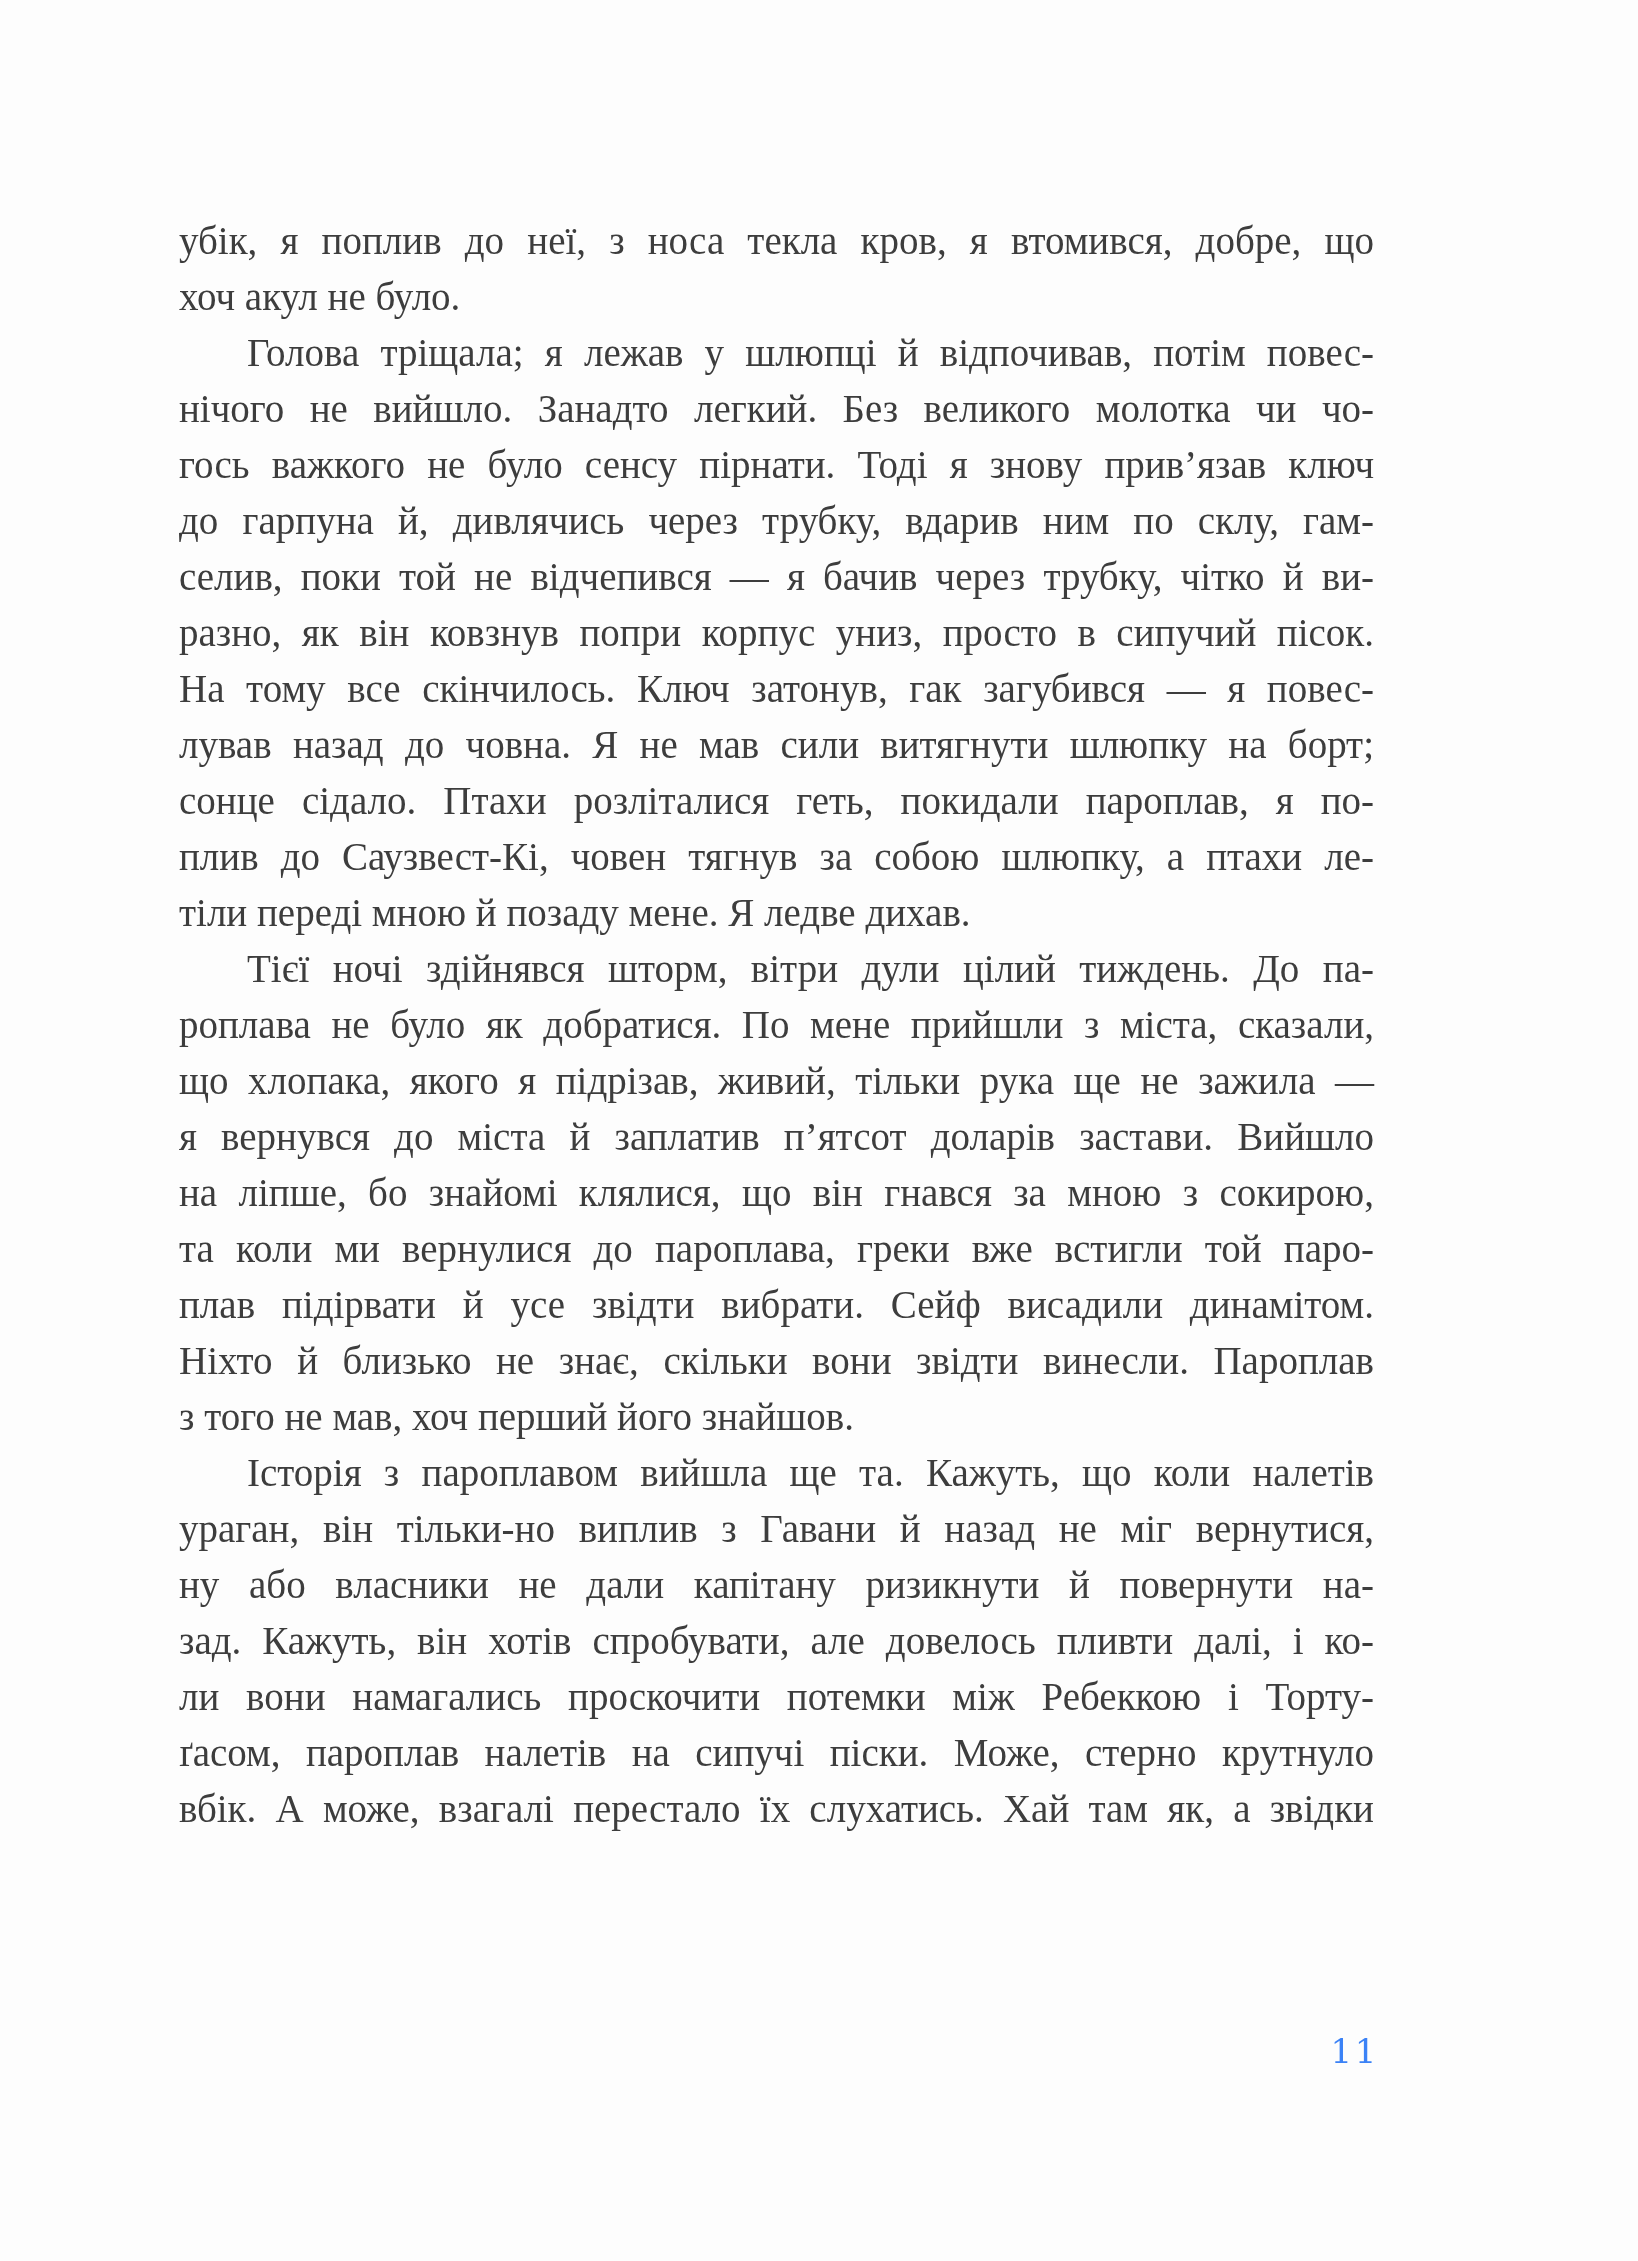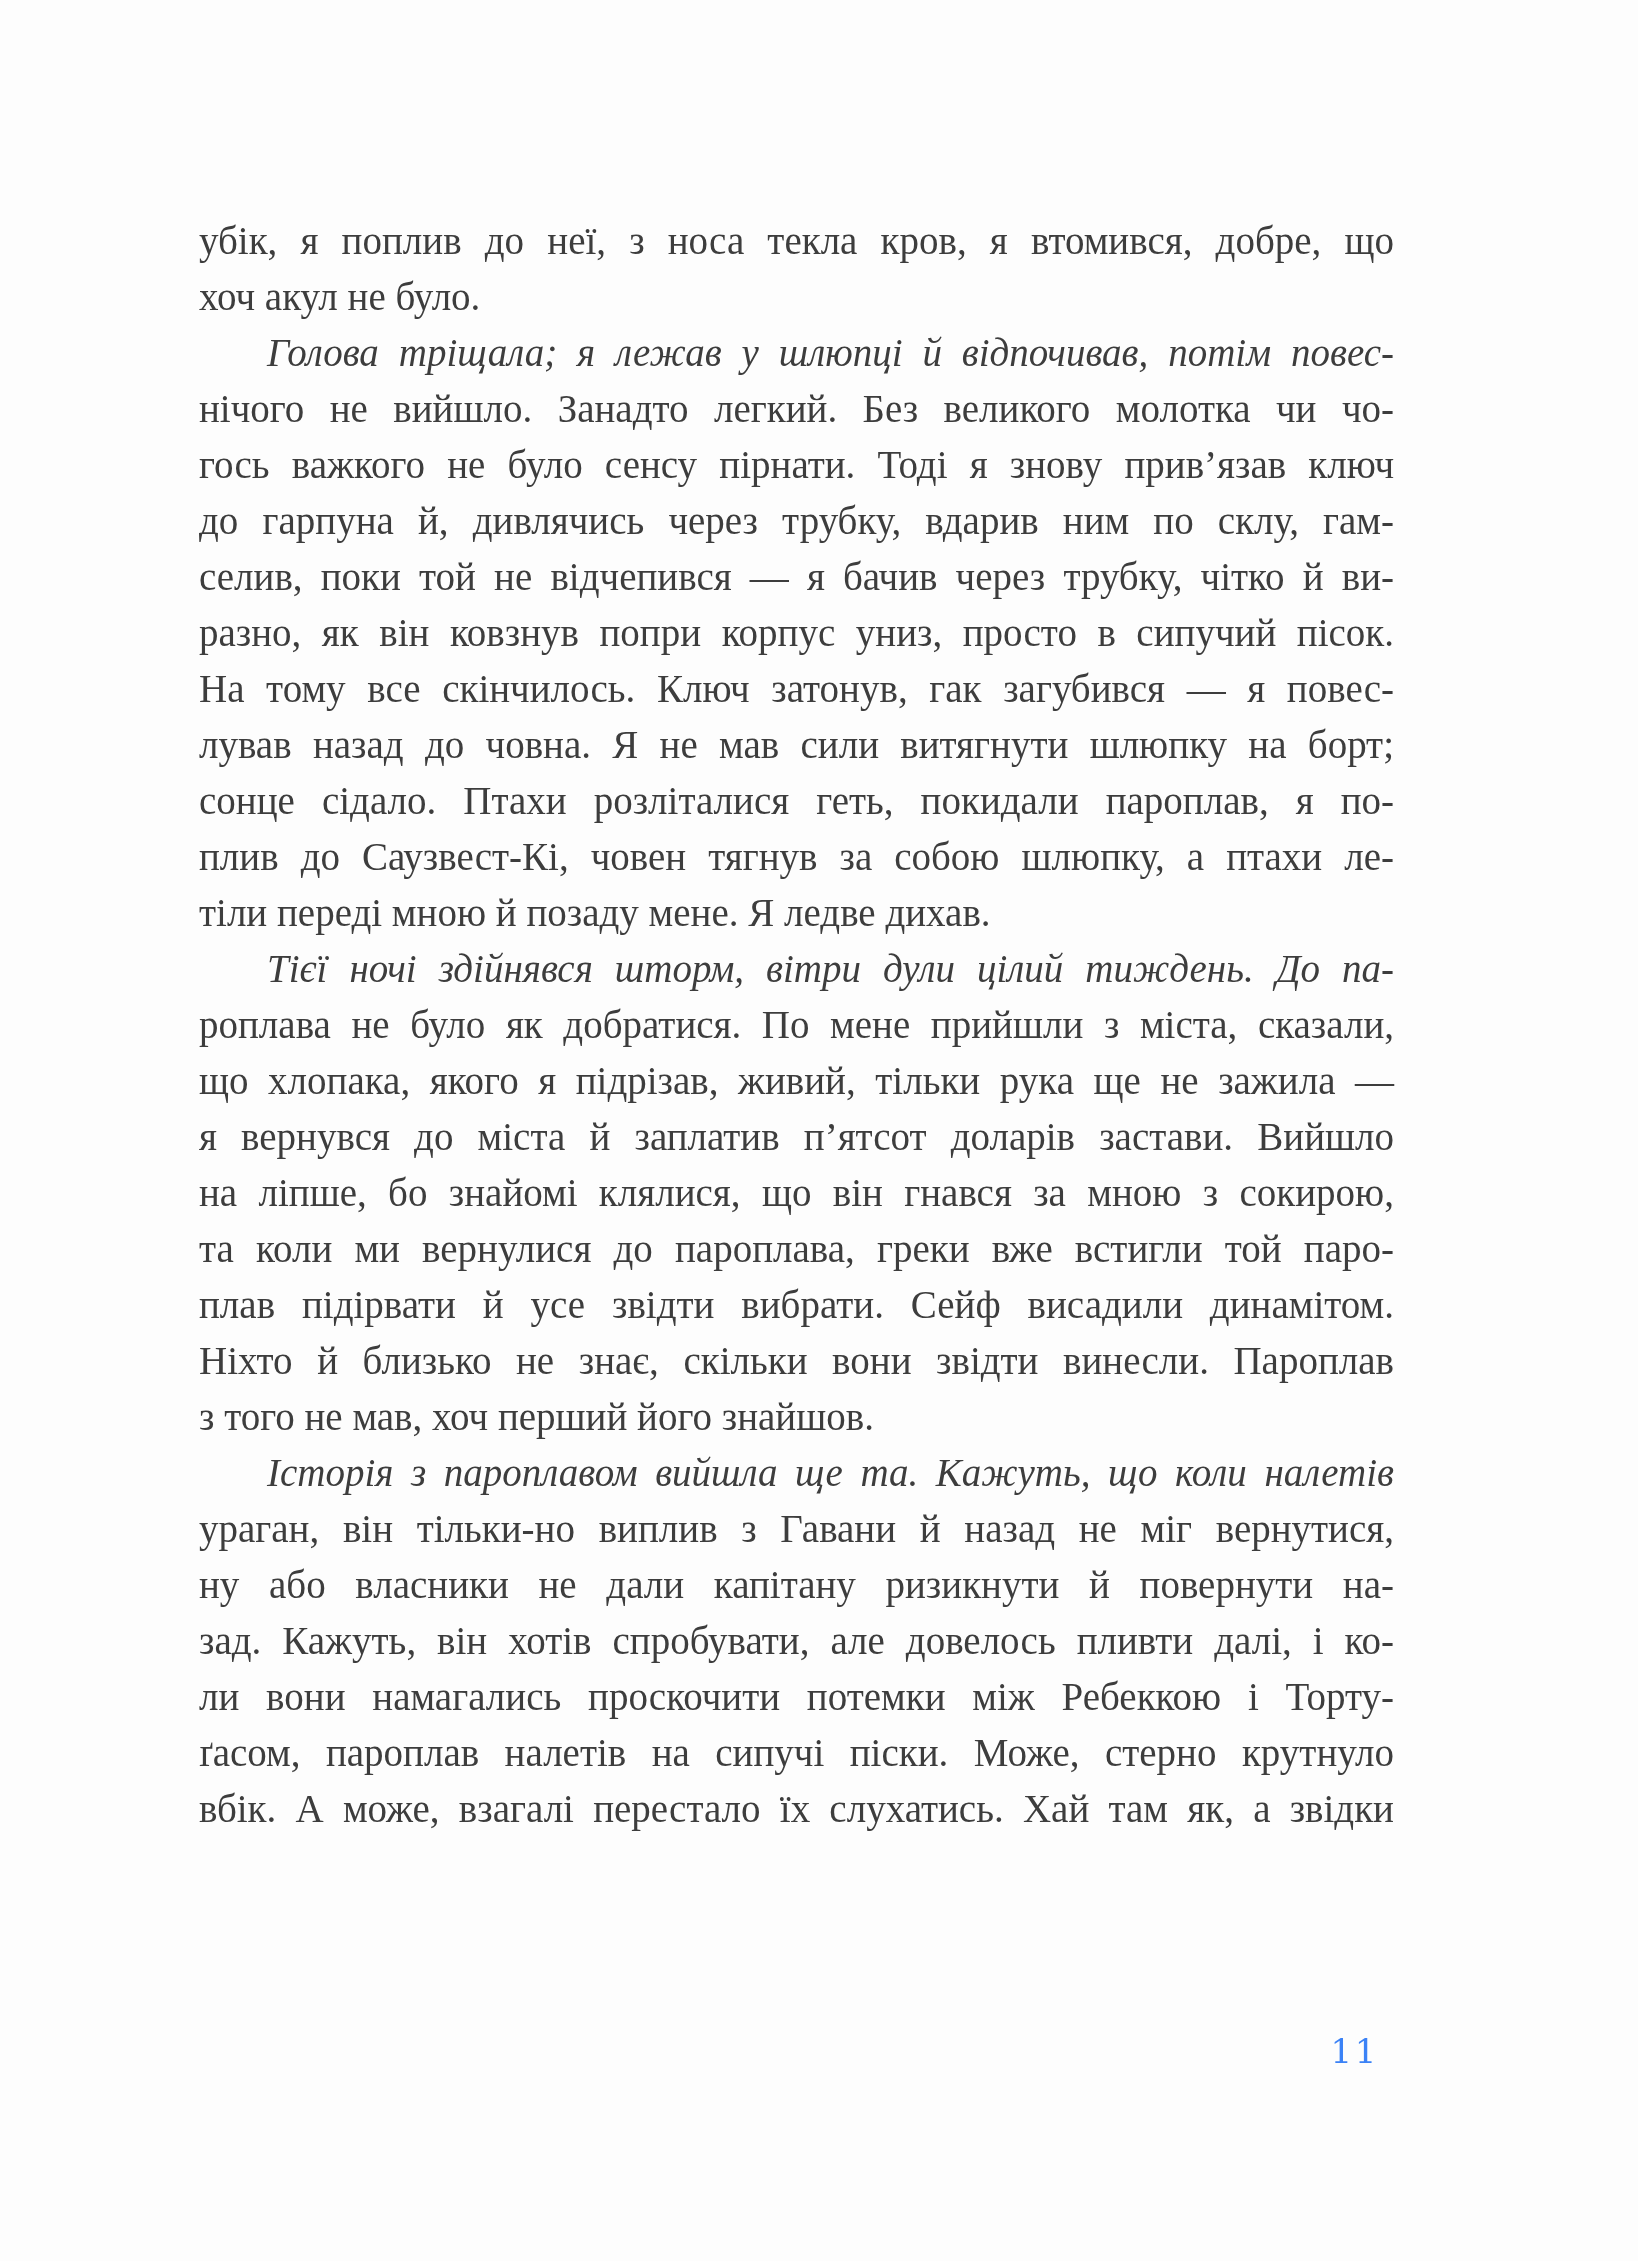--- a/index.html
+++ b/index.html
@@ -21,33 +21,31 @@
   }
   .text-block {
     position: absolute;
     left: 179px;
     top: 213px;
     width: 1195px;
     color: #3d3d3d;
     font-size: 39px;
     line-height: 56px;
     text-rendering: optimizeLegibility;
-    margin-left: 20px;
   }
   .line {
     text-align: justify;
     text-align-last: justify;
     text-justify: inter-word;
     white-space: normal;
     height: 56px;
     overflow: visible;
   }
   .line.indent {
     text-indent: 68px;
-    font-style: italic;
   }
   .line.para-end {
     text-align: right;
     text-align-last: left;
   }
   .page-number {
     position: absolute;
     left: 179px;
     width: 1200px;
     top: 2031px;

